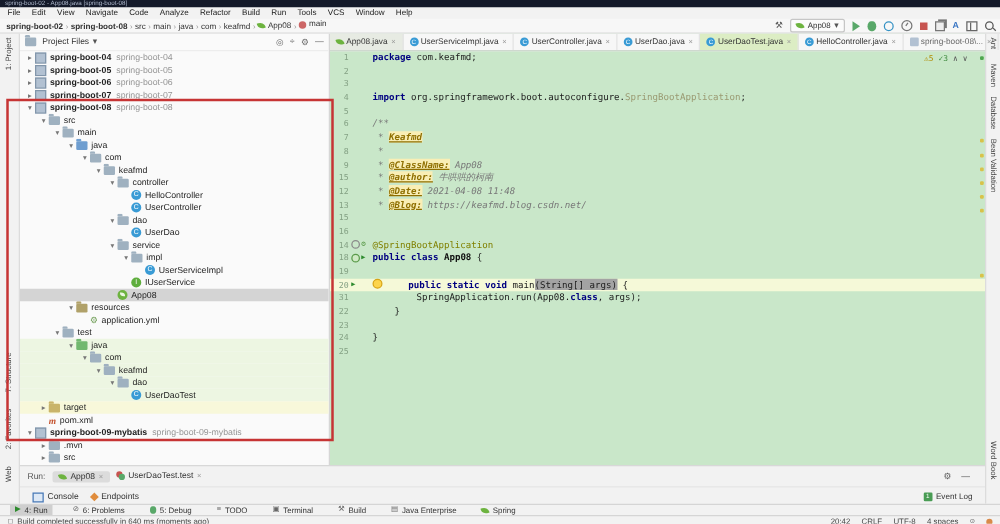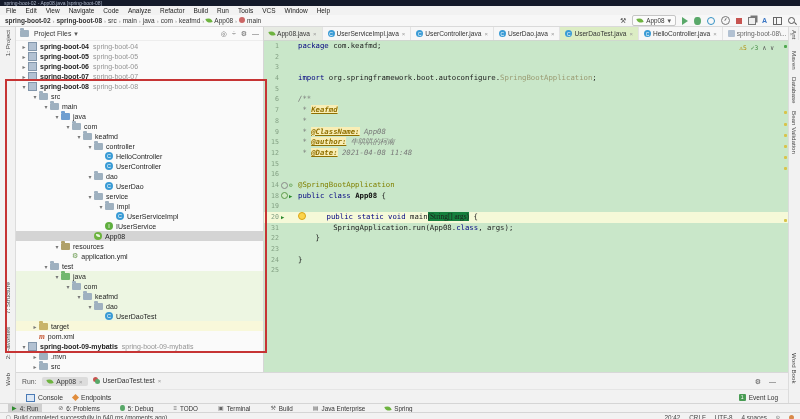--- a/index.html
+++ b/index.html
@@ -74,29 +74,29 @@
   .ticon{width:7px;height:7px;border-radius:50%;display:inline-flex;align-items:center;justify-content:center;font-size:5px;color:#fff;flex:none;}
   .ticon.cls{background:#399bd5;}
   .ticon.mod{background:#b2c1d2;border-radius:1px;}
   #tabbar .bar-end{margin-left:auto;display:flex;align-items:center;gap:4px;padding-right:4px;color:#777;font-size:7px;}
   #codewrap{position:relative;height:332px;overflow:hidden;font-family:"DejaVu Sans Mono","Liberation Mono",monospace;font-size:7.3px;line-height:10.7px;}
   .cl{display:flex;height:10.7px;align-items:center;}
   .cl.cur{background:#f5f9d8;}
   .lnum{width:15px;flex:none;text-align:right;color:#84a184;font-size:6.6px;padding-right:2px;}
   .gic{width:17px;flex:none;display:flex;gap:1px;align-items:center;}
   .code{white-space:pre;color:#1c1c1c;}
-  .kw{color:#000080;font-weight:normal;}
+  .kw{color:#000080;font-weight:bold;}
   .pl{color:#1c1c1c;}
   .cm{color:#787878;font-style:italic;}
   .tag{color:#8f6f00;font-style:italic;font-weight:bold;text-decoration:underline;background:#f9eeb5;}
   .tagv{color:#787878;font-style:italic;}
   .ann{color:#808000;}
   .imp{color:#9a9a72;}
   .cls-t{font-weight:bold;color:#101010;}
-  .hl{background:#15803d;font-family:Liberation Serif, serif;}
+  .hl{background:#a3a3a3;}
   .gi-run{color:#2e8b2e;font-size:5.5px;}
   .gi-ring{width:5px;height:5px;border:1px solid #8a8a8a;border-radius:50%;display:inline-block;}
   .gi-gear{color:#5a9a4a;font-size:6px;}
   .gi-bean{width:5px;height:5px;border:1px solid #5a9a4a;border-radius:50%;display:inline-block;background:#cfe9c4;}
   .bulb{display:inline-block;width:6px;height:6px;border-radius:50%;background:#fcd44c;border:1px solid #d8a516;margin-right:3px;vertical-align:-1px;}
   #inspect{position:absolute;top:2px;right:14px;font-size:6.3px;color:#555;display:flex;gap:4px;align-items:center;z-index:5;}
   #inspect .warn{color:#b08b00;}
   #inspect .ok{color:#3f8a3f;}
   #marks{position:absolute;right:0;top:0;width:5px;height:332px;}
   #marks span{position:absolute;right:1px;width:3px;height:3px;border-radius:1px;}
@@ -437,20 +437,25 @@
           <span class="lnum">15</span>
           <span class="gic"></span>
           <span class="code"><span class="cm"> * </span><span class="tag">@author:</span><span class="tagv"> 牛哄哄的柯南</span></span>
         </div>
         <div class="cl">
           <span class="lnum">12</span>
           <span class="gic"></span>
           <span class="code"><span class="cm"> * </span><span class="tag">@Date:</span><span class="tagv"> 2021-04-08 11:48</span></span>
         </div>
         <div class="cl">
+          <span class="lnum">13</span>
+          <span class="gic"></span>
+          <span class="code"><span class="cm"> * </span><span class="tag">@Blog:</span><span class="tagv"> https://keafmd.blog.csdn.net/</span></span>
+        </div>
+        <div class="cl">
           <span class="lnum">15</span>
           <span class="gic"></span>
           <span class="code"></span>
         </div>
         <div class="cl">
           <span class="lnum">16</span>
           <span class="gic"></span>
           <span class="code"></span>
         </div>
         <div class="cl">

